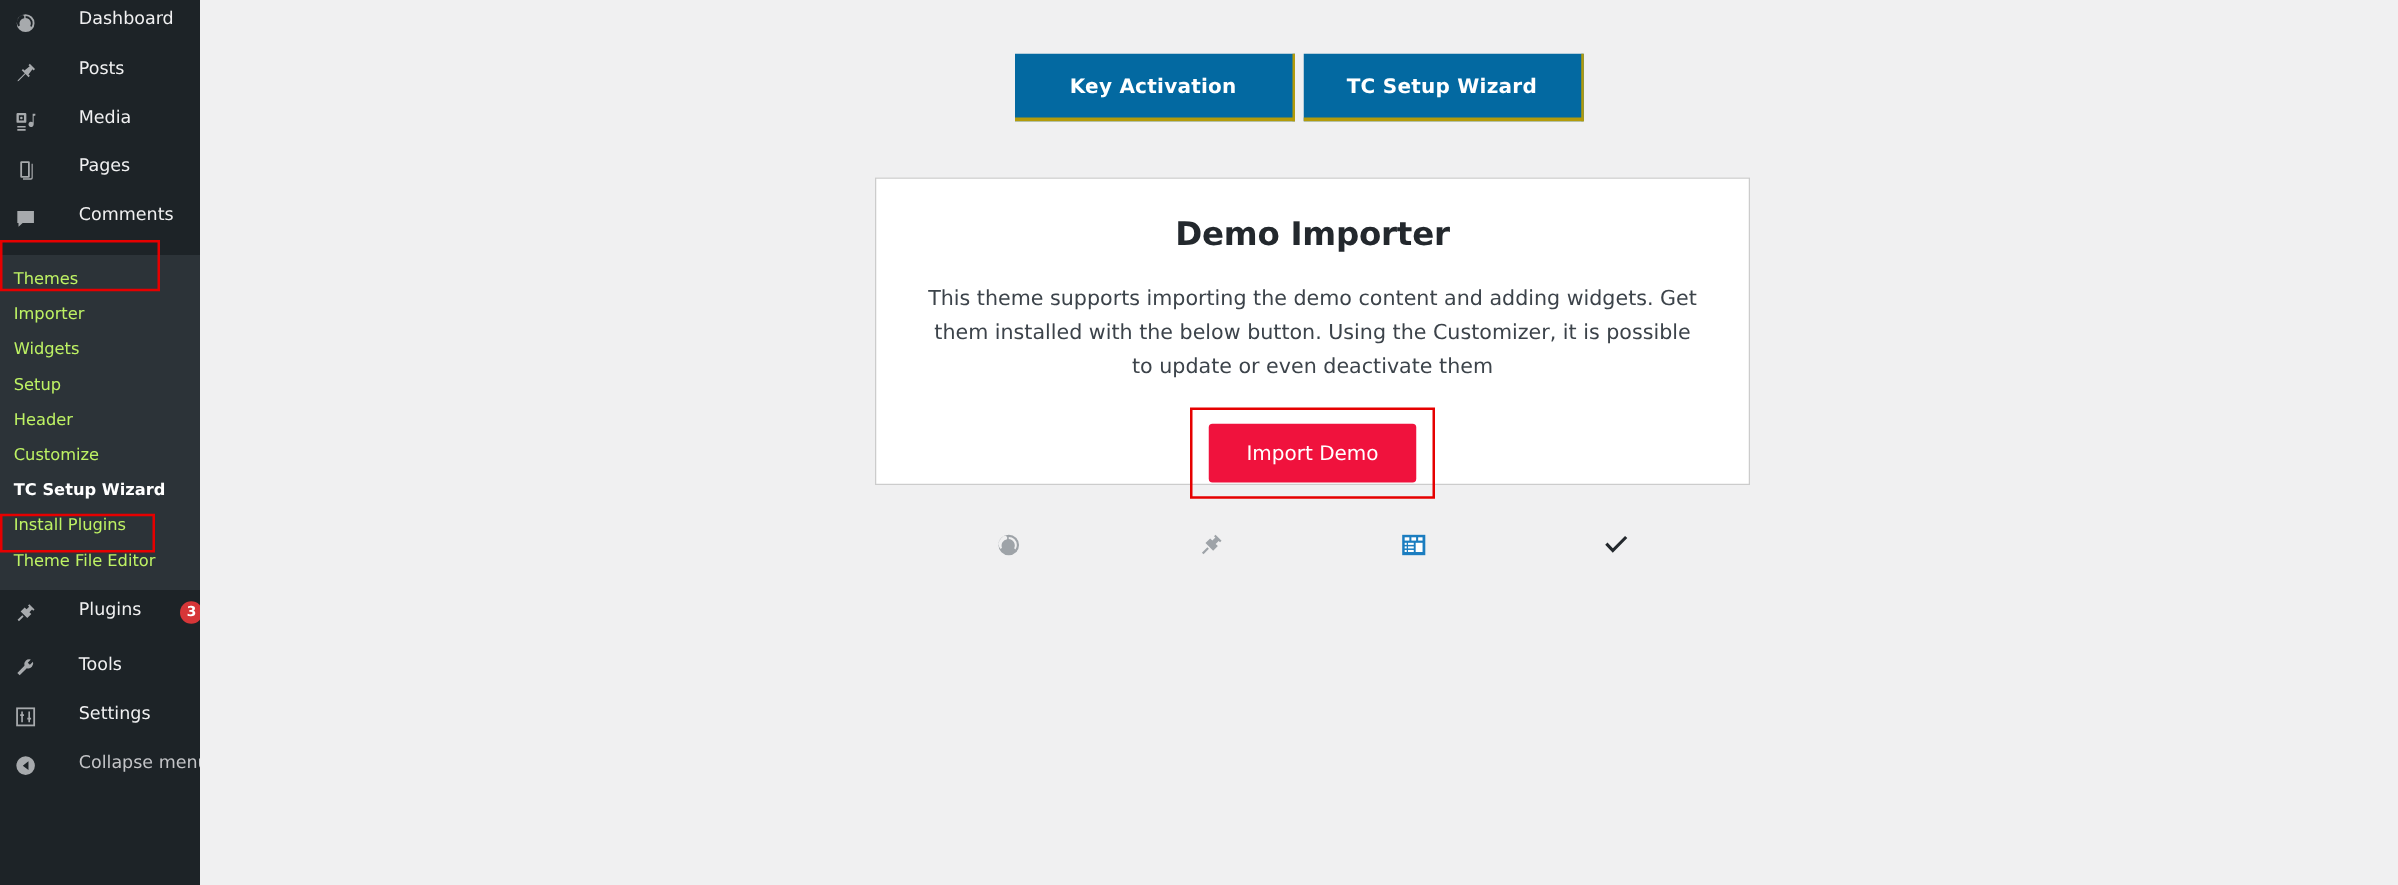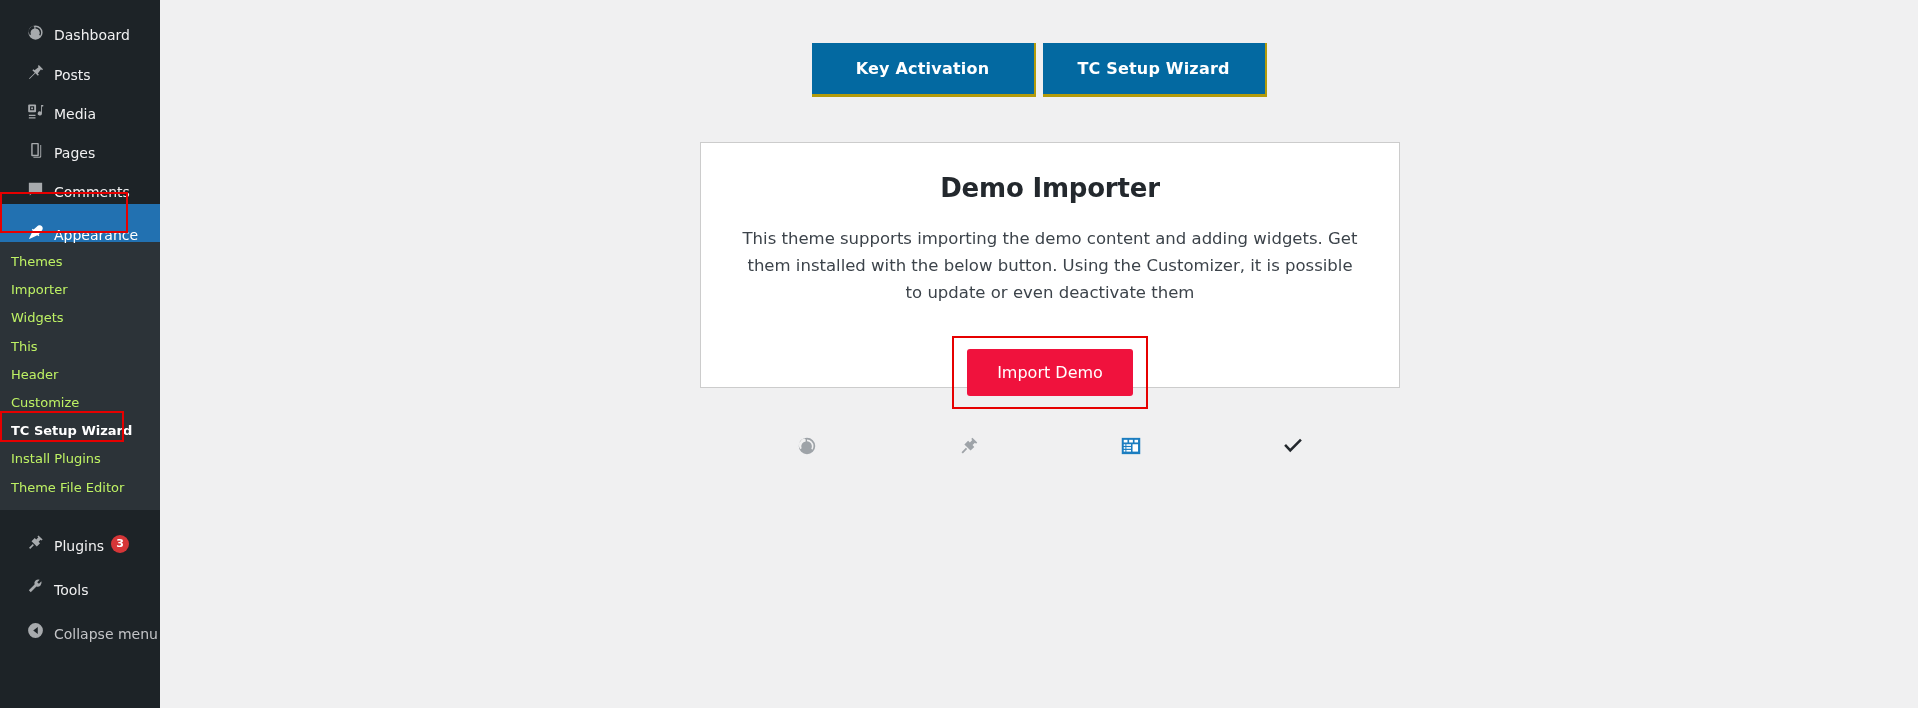--- a/index.html
+++ b/index.html
@@ -15,27 +15,28 @@
   #adminmenu-wrap {
     position: absolute;
     left: 0; top: 0;
     width: 160px;
     height: 708px;
     background: #1d2327;
   }
   .menu-top {
     position: relative;
     display: flex;
-    align-items: flex-end;
+    align-items: flex-start;
     height: 34px;
-    padding-left: 25px;
+    padding-left: 10px;
     color: #f0f0f1;
     font-size: 14px;
     line-height: 1;
     cursor: pointer;
+    gap: 24px;
   }
   .menu-top .mi-icon {
     width: 20px;
     height: 20px;
     display: inline-flex;
     align-items: center;
     justify-content: center;
     margin-right: 9px;
     color: #a7aaad;
     flex: 0 0 20px;
@@ -166,21 +167,21 @@
     text-align: center;
   }
   .card-title {
     margin-top: 30px;
     font-size: 26px;
     font-weight: 700;
     color: #23282d;
     letter-spacing: -.2px;
   }
   .card-desc {
-    margin: 23px auto 16px auto;
+    margin: 23px auto 6px auto;
     width: 620px;
     font-size: 16.5px;
     line-height: 1.63;
     color: #3c434a;
     font-weight: 400;
   }
 
   .import-wrap {
     margin-top: 26px;
     display: inline-block;
@@ -283,35 +284,26 @@
     <span class="mi-icon">
       <svg width="19" height="19" viewBox="0 0 20 20" fill="currentColor">
           <path d="M3 3h14v10H7.5L4 16.3V13H3V3z"></path>
         </svg>
     </span>
     <span class="mi-label">Comments</span>
   </div>
 
   <div style="height:5px"></div>
 
-  <div class="menu-top current" style="height:38px">
-    <span class="mi-icon">
-      <svg width="19" height="19" viewBox="0 0 20 20" fill="currentColor">
-          <path d="M14.5 2.4c-1.2 0-2 .5-3.2 1.5L8 6.8l-.8-.8-1.1 1.1 1 1L3.4 16l-.2.9.9-.2 7.9-3.7 1 1 1.1-1.1-.8-.8 2.8-3.3c1-1.2 1.5-2 1.5-3.2 0-1.8-1.3-3.2-3.1-3.2zM6.3 13.7l3.5-3.5-.8-.8-3.5 3.5-.3 1.4 1.1-.6z"></path>
-        </svg>
-    </span>
-    <span class="mi-label">Appearance</span>
-    <span class="menu-arrow"></span>
-  </div>
 
   <div class="submenu">
     <span class="submenu-item">Themes</span>
     <span class="submenu-item">Importer</span>
     <span class="submenu-item">Widgets</span>
-    <span class="submenu-item">This</span>
+    <span class="submenu-item">Setup</span>
     <span class="submenu-item">Header</span>
     <span class="submenu-item">Customize</span>
     <span class="submenu-item current">TC Setup Wizard</span>
     <span class="submenu-item">Install Plugins</span>
     <span class="submenu-item">Theme File Editor</span>
   </div>
 
   <div style="height:9px"></div>
 
   <div class="menu-top">
@@ -333,20 +325,30 @@
     <span class="mi-icon">
       <svg width="19" height="19" viewBox="0 0 20 20" fill="currentColor">
           <path d="M16.2 4.6l-2.6 2.6-1.8-1.8 2.6-2.6a4.2 4.2 0 00-5.4 5.2l-6 6 2 2 6-6a4.2 4.2 0 005.2-5.4z"></path>
         </svg>
     </span>
     <span class="mi-label">Tools</span>
   </div>
 
   <div style="height:5px"></div>
 
+  <div class="menu-top">
+    <span class="mi-icon">
+      <svg width="19" height="19" viewBox="0 0 20 20" fill="none" stroke="currentColor" stroke-width="1.5">
+          <rect x="2.8" y="2.8" width="14.4" height="14.4"></rect>
+          <path d="M7 5.5v9M13 5.5v9" stroke-width="1.4"></path>
+          <path d="M5.4 8.5h3.2M11.4 11.5h3.2" stroke-width="1.4"></path>
+        </svg>
+    </span>
+    <span class="mi-label">Settings</span>
+  </div>
 
   <div style="height:5px"></div>
 
   <div class="menu-top collapse-item">
     <span class="mi-icon">
       <svg width="19" height="19" viewBox="0 0 20 20" fill="currentColor">
           <path d="M10 2.2a7.8 7.8 0 100 15.6 7.8 7.8 0 000-15.6zm2.4 4.1v7.4L7.6 10l4.8-3.7z"></path>
         </svg>
     </span>
     <span class="mi-label">Collapse menu</span>

